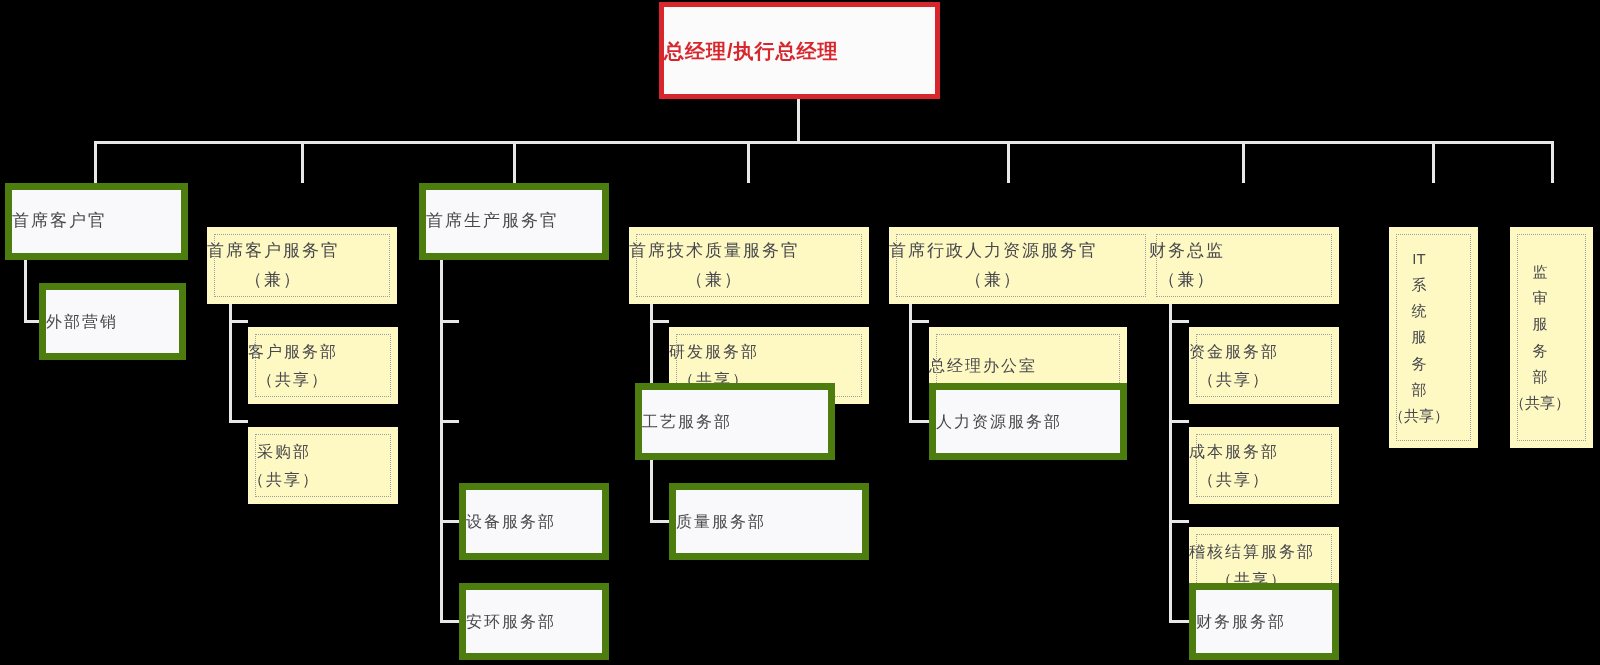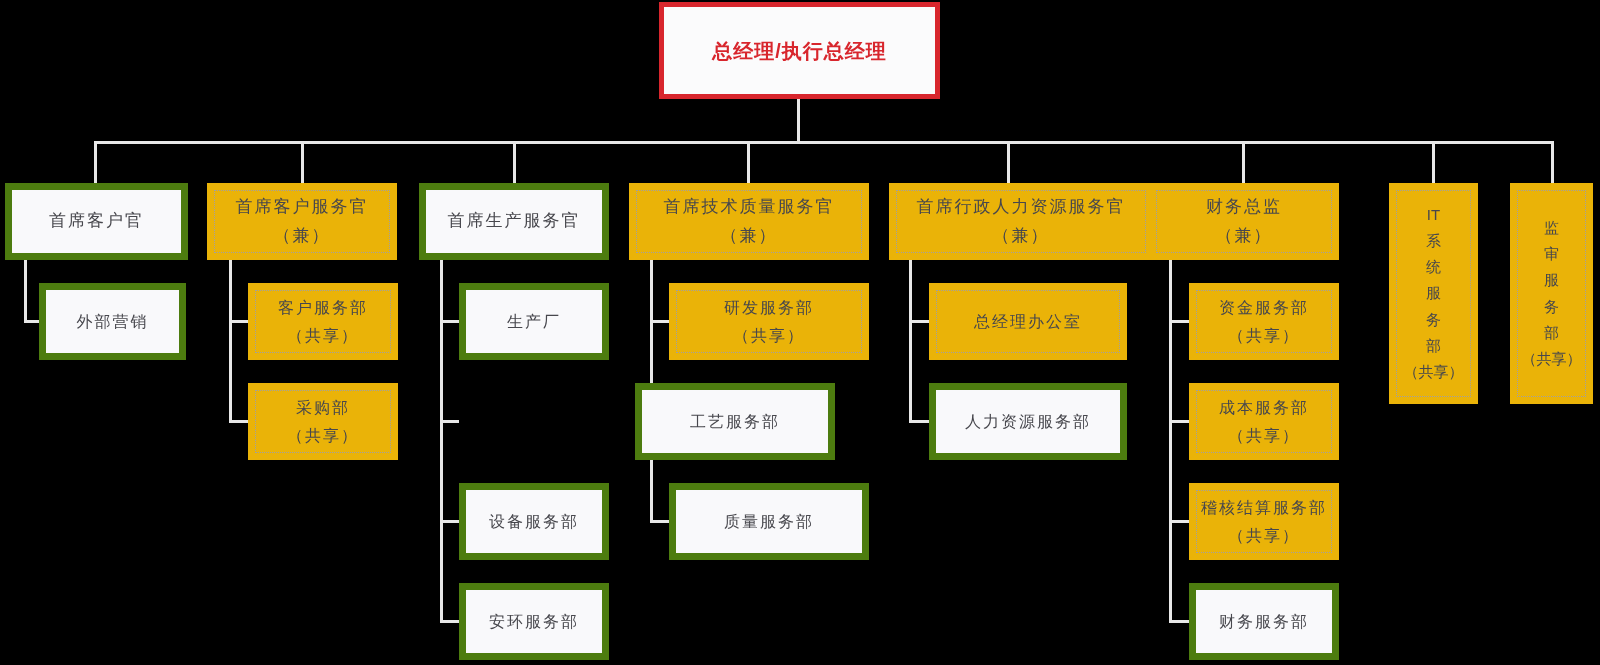--- a/index.html
+++ b/index.html
@@ -4,26 +4,26 @@
 <style>
   html,body { margin:0; padding:0; background:#000; }
   .canvas {
     position:relative; width:1600px; height:665px; background:#000;
     overflow:hidden;
     font-family:"Liberation Sans","DejaVu Sans",sans-serif;
   }
   .line { position:absolute; background:#e8e8e8; }
   .node {
     position:absolute; box-sizing:border-box;
-    display:flex; align-items:center; justify-content:center;
+    display:flex; align-items:center; justify-content:flex-start;
     text-align:center; color:#47474d; background:#f5f5f7;
   }
   .node .label { white-space:pre-line; line-height:1.7; letter-spacing:2px; }
   .solid { background:#f9f9fb; border:7px solid #4d7c0f; }
-  .dashed { background:#eab308; }
+  .dashed { background:#fef9c3;margin-top:44px; }
   .dashed::after {
     content:""; position:absolute; top:7px; left:7px; right:7px; bottom:7px;
     border:1px dotted #9f9fa3; pointer-events:none;
   }
   .root-node {
     background:#fbfbfc; border:5px solid #d8262d;
     color:#d8262d; font-weight:bold; font-size:20px;
   }
   .root-node .label { line-height:1.4; letter-spacing:1px; }
   .lv2 { font-size:17px; }
@@ -126,23 +126,20 @@
 
   <div class="node dashed child" style="left:248px;top:283px;width:150px;height:77px">
     <span class="label">客户服务部
 （共享）</span>
   </div>
   <div class="node dashed child" style="left:248px;top:383px;width:150px;height:77px">
     <span class="label">采购部
 （共享）</span>
   </div>
 
-  <div class="node solid child" style="left:459px;top:283px;width:150px;height:77px">
-    <span class="label">生产厂</span>
-  </div>
   <div class="node solid child" style="left:459px;top:483px;width:150px;height:77px">
     <span class="label">设备服务部</span>
   </div>
   <div class="node solid child" style="left:459px;top:583px;width:150px;height:77px">
     <span class="label">安环服务部</span>
   </div>
 
   <div class="node dashed child" style="left:669px;top:283px;width:200px;height:77px">
     <span class="label">研发服务部
 （共享）</span>

